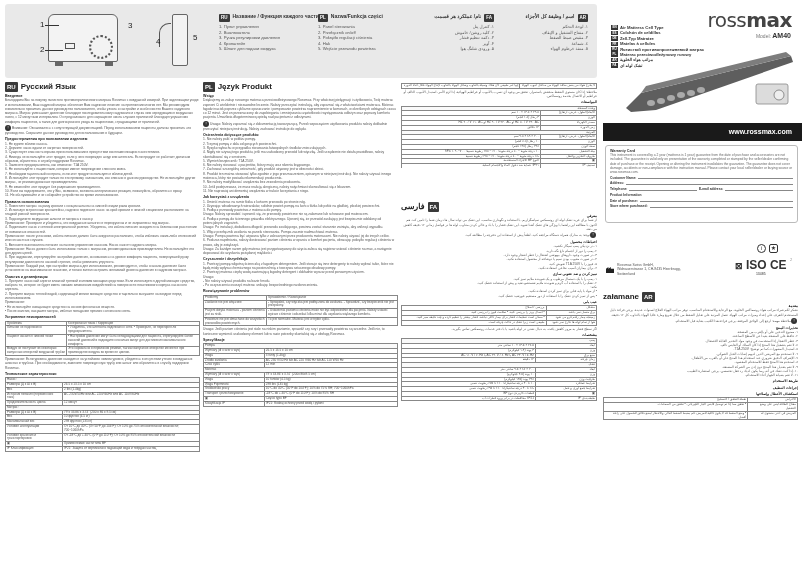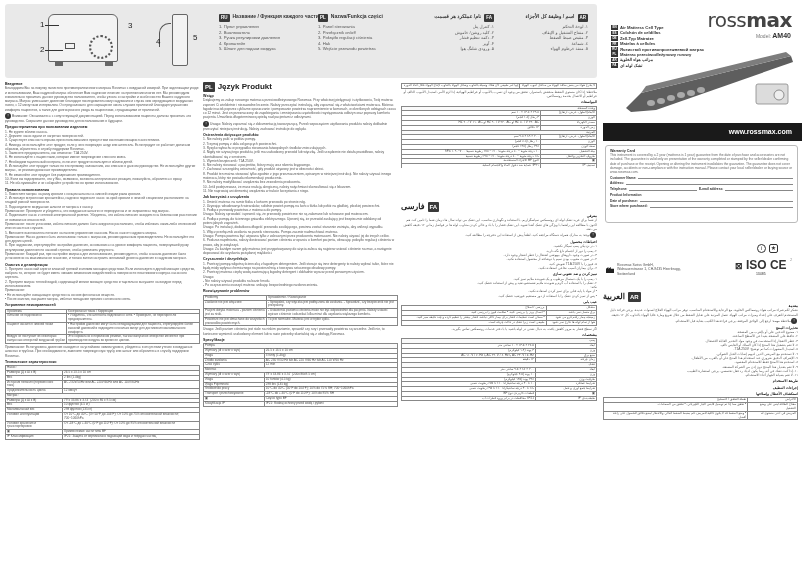--- a/index.html
+++ b/index.html
@@ -125,20 +125,24 @@
         <span>اسم / وظيفة كل الأجزاء</span>
       </div>
     <div>١. لوحة التحكم</div>
     <div>٢. مفتاح التشغيل و الإيقاف</div>
     <div>٣. مقبض ضبط الضغط</div>
     <div>٤. شماعة</div>
     <div>٥. منفذ خرطوم الهواء</div>
   </div>
 
   <div class="col" style="left:5px;top:80px;width:195px;height:488px">
+    <div class="sec-title">
+        <span class="badge big">RU</span>
+        <span>Русский Язык</span>
+      </div>
     <div class="sub">Введение</div>
     <div class="para">Благодарим Вас за покупку ячеистого противопролежневого матраса Rossmax с воздушной камерой. При надлежащем уходе и использовании, Ваш надувной матрас обеспечит Вам надежное лечение на протяжении многих лет. Мы рекомендуем внимательно прочитать данное руководство пользователя, чтобы узнать о настройке и особенностях Вашего надувного матраса. Матрас уменьшает давление благодаря последовательному надуванию и спуска нию чередующихся воздушных ячеек, с 12 минутным интервалом. Он предназначен для сокращения числа случаев пролежней благодаря улучшению комфорта пациентов, а также для долгосрочного ухода за пациентами, страдающими от пролежней.</div>
     <div class="para"><span class="icon-warn">!</span><span>Внимание: Ознакомьтесь с сопутствующей документацией. Перед использованием пациенты должны прочитать это руководство. Сохраните данное руководство для использования в будущем.</span></div>
     <div class="sub">Предостережения при пользовании изделием</div>
     <ol class="list">
       <li>1. Не курите вблизи насоса.</li>
         <li>2. Держите насос вдали от нагретых поверхностей.</li>
         <li>3. Существует опасность взрыва при использовании в присутствии воспламеняющихся анестетиков.</li>
         <li>4. Никогда не используйте этот продукт, если у него поврежден шнур или штепсель. Если продукт не работает должным образом, обратитесь в службу поддержки Rossmax.</li>
         <li>5. Замените предохранитель, как отмечено: T1A 250V.</li>
@@ -644,21 +648,21 @@
   <div class="marks">
     <span style="font-size:9px">⊠</span>
     <span>ISO CE</span>
     <span class="small">13485</span>
   </div>
   <div class="pgnum">2</div>
 
   <div class="col rtl" style="left:603px;top:290px;width:195px;height:278px">
     <div class="sec-title">
         <span class="badge big">AR</span>
-        <span>العربية</span>
+        <span>załamane</span>
       </div>
     <div class="sub">مقدمة</div>
     <div class="para">نشكر لكم شراء مراتب هواء روسماكس الخلوية. مع الرعاية والاستخدام المناسب، توفر مراتب الهواء العلاج لسنوات عديدة. يرجى قراءة دليل المستخدم للتعرف على إعداد وميزات مراتب الهواء. تعمل المرتبة على تقليل الضغط من خلال تفريغ وملء خلايا الهواء بالتناوب كل ١٢ دقيقة.</div>
     <div class="para"><span class="icon-warn">!</span><span>ملاحظة مهمة: ارجع إلى الوثائق المرفقة. يرجى قراءة هذا الكتيب بعناية قبل الاستخدام.</span></div>
     <div class="sub">تحذيرات المنتج</div>
     <ol class="list">
       <li>١. ممنوع التدخين على أو بالقرب من المضخة.</li>
         <li>٢. حافظ على المضخة بعيداً عن الأسطح الساخنة.</li>
         <li>٣. خطر الانفجار إذا استخدمت في وجود مواد التخدير القابلة للاشتعال.</li>
         <li>٤. لا تقم بتشغيل هذا المنتج إذا كان السلك أو القابس تالف.</li>

